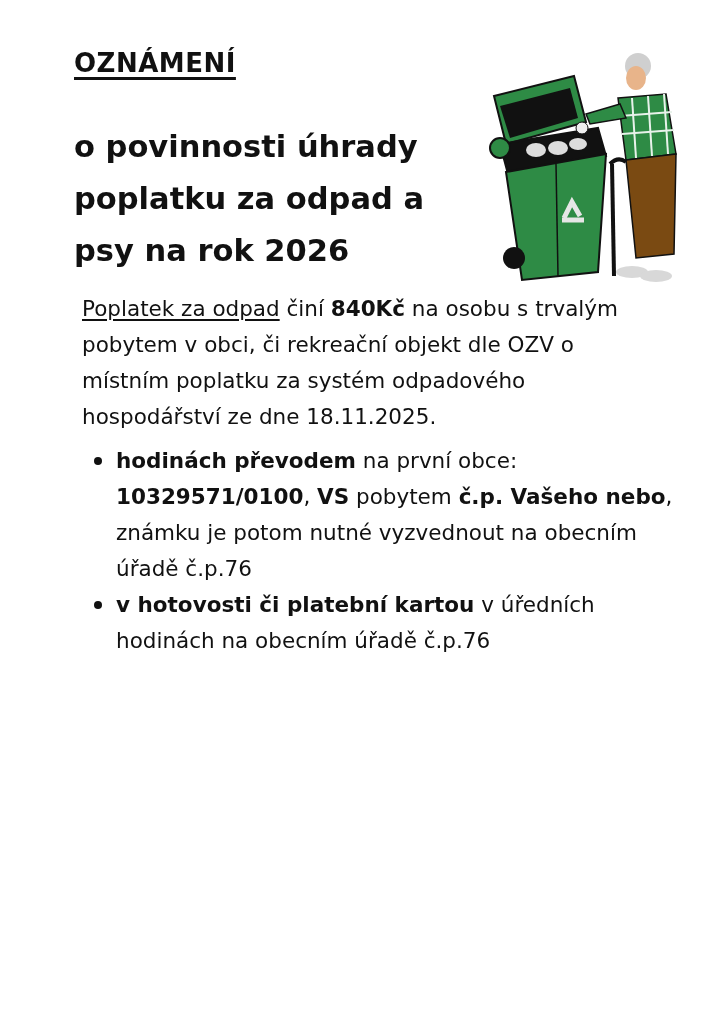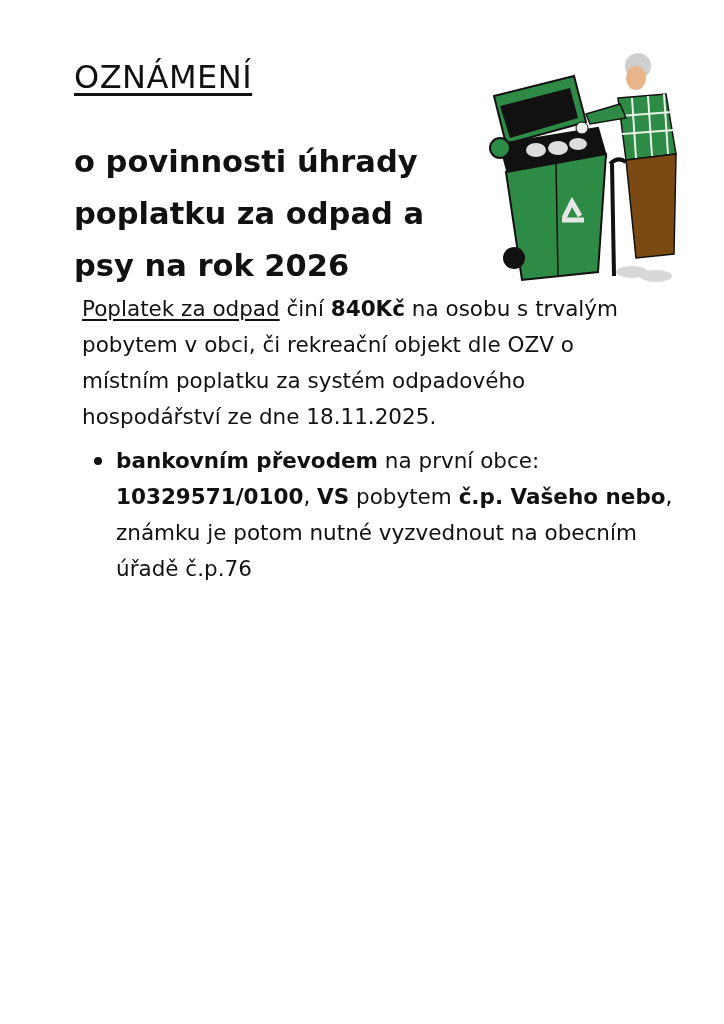--- a/index.html
+++ b/index.html
@@ -1,27 +1,27 @@
 <!DOCTYPE html>
 <html><head>
   <meta charset="utf-8">
   <style>
     html, body { margin: 0; padding: 0; background: #ffffff; }
     body {
       width: 724px; height: 1024px; position: relative; overflow: hidden;
       font-family: "DejaVu Sans", sans-serif; color: #111111;
     }
     .title-main {
-      position: absolute; left: 74px; top: 58px;
-      font-size: 32px; font-weight: normal; text-decoration: underline;
+      position: absolute; left: 74px; top: 48px;
+      font-size: 26px; font-weight: bold; text-decoration: underline;
       text-decoration-thickness: 3px; text-underline-offset: 5px;
       letter-spacing: 0.5px; margin: 0;
     }
     .title-sub {
-      position: absolute; left: 74px; top: 136px; width: 420px;
+      position: absolute; left: 74px; top: 121px; width: 420px;
       font-size: 30.5px; font-weight: bold; line-height: 52px; margin: 0;
     }
     .illustration { position: absolute; left: 486px; top: 44px; width: 196px; height: 246px; }
     .body-text {
       position: absolute; left: 74px; top: 283px; width: 600px;
       font-size: 21.5px; line-height: 36px;
     }
     .body-text p { margin: 8px; }
     .u { text-decoration: underline; text-underline-offset: 3px; }
     .gap-s { margin-top: 4px !important; }
@@ -88,16 +88,19 @@
     <ellipse cx="170" cy="232" rx="16" ry="6" fill="#d8d8d8"></ellipse>
   </svg>
 </div>
 
 <div class="body-text">
   <p>
     <span class="u">Poplatek za odpad</span><span> činí </span><b>840Kč</b><span> na osobu s trvalým pobytem v obci, či rekreační objekt dle OZV o místním poplatku za systém odpadového hospodářství ze dne 18.11.2025.</span>
   </p>
   <ul class="methods">
     <li>
-      <b>bankovním převodem</b><span> na první obce: </span><b>10329571/0100</b><span>, </span><b>VS</b><span> pobytem </span><b>č.p. Vašeho nebo</b><span>, známku je potom nutné vyzvednout na obecním úřadě č.p.76</span>
+      <b>hodinách převodem</b><span> na první obce: </span><b>10329571/0100</b><span>, </span><b>VS</b><span> pobytem </span><b>č.p. Vašeho nebo</b><span>, známku je potom nutné vyzvednout na obecním úřadě č.p.76</span>
+    </li>
+    <li>
+      <b>v hotovosti či platební kartou</b><span> v úředních hodinách na obecním úřadě č.p.76</span>
     </li>
   </ul>
 </div>
 
 </body></html>

